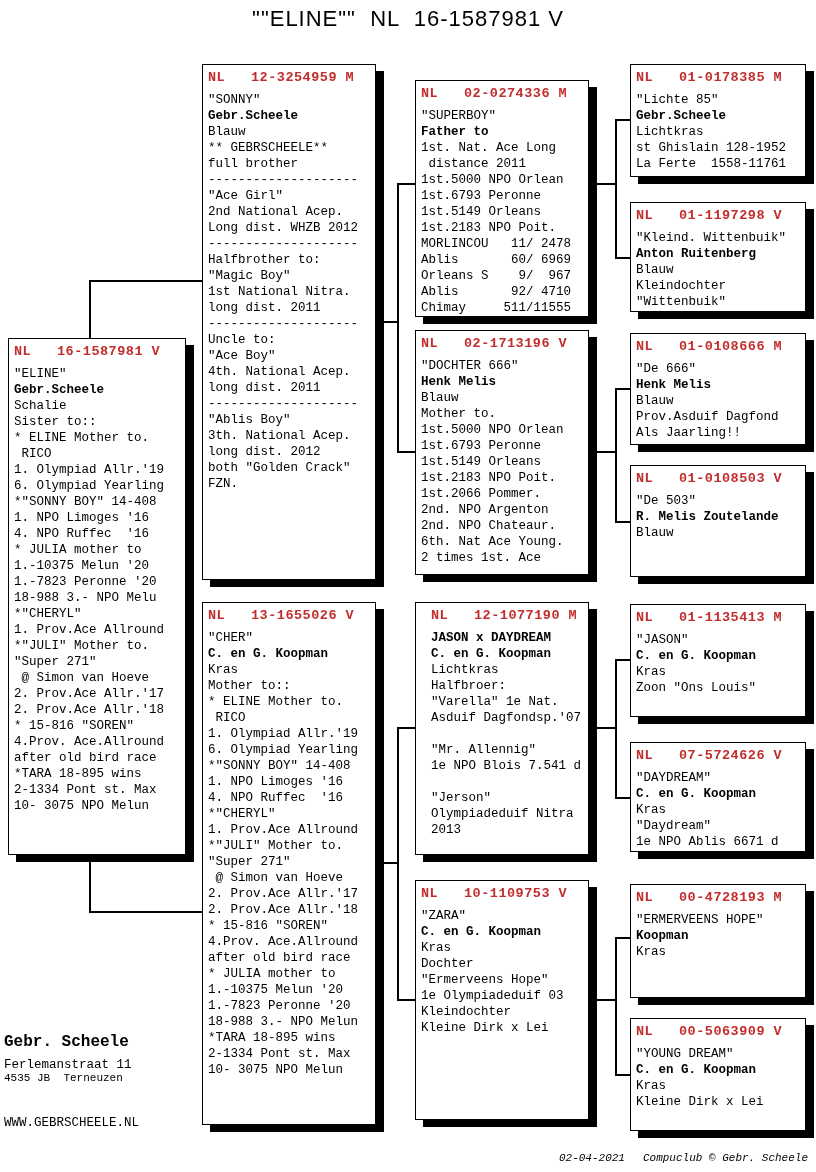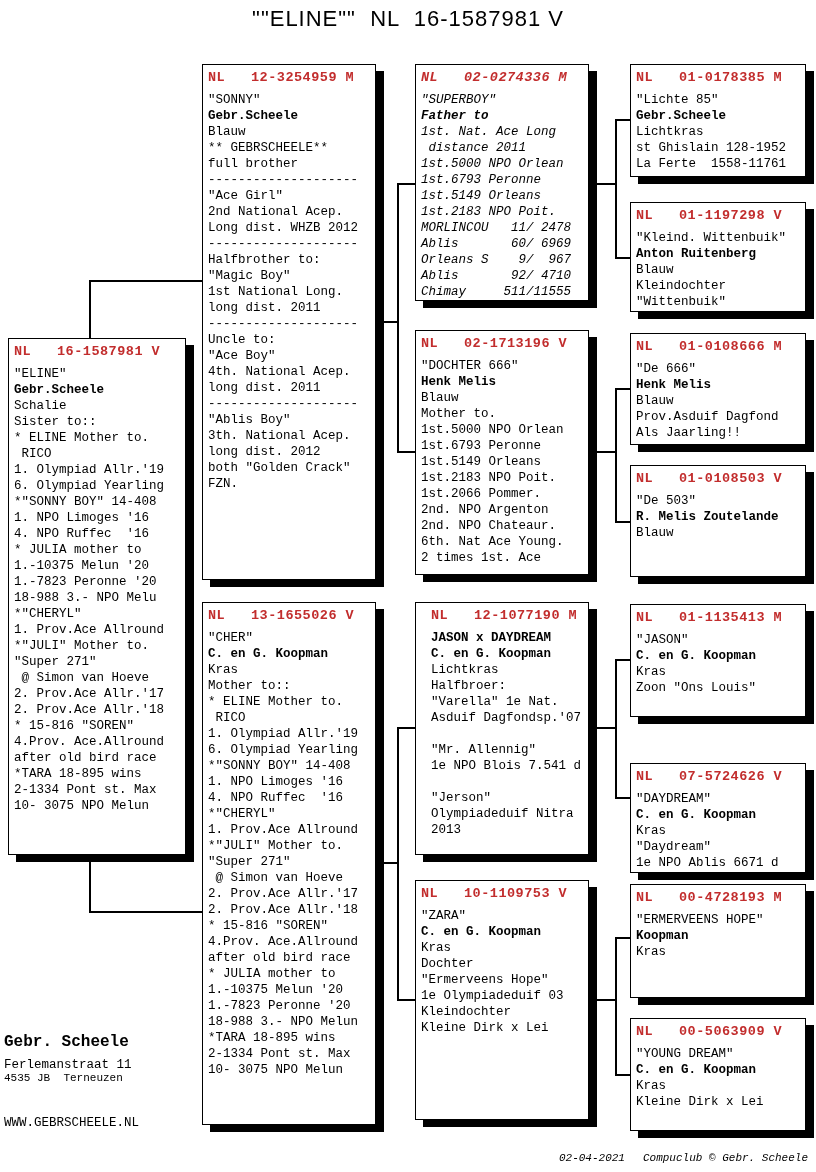--- a/index.html
+++ b/index.html
@@ -23,30 +23,30 @@
   }
   .bline { white-space:pre; font-size:12.5px; line-height:16px; color:#000; }
   .bline.bold { font-weight:bold; }
   .hline, .vline { position:absolute; background:#000; }
   .hline { height:2px; } .vline { width:2px; }
 
   
   #box-eline      { left:8px;   top:338px;  width:178px; height:517px; }
   #box-sonny      { left:202px; top:64px;   width:174px; height:516px; }
   #box-cher       { left:202px; top:602px;  width:174px; height:523px; }
-  #box-superboy   { left:415px; top:64px;   width:174px; height:237px;font-style:italic; }
+  #box-superboy   { left:415px; top:80px;   width:174px; height:237px; }
   #box-dochter    { left:415px; top:330px;  width:174px; height:245px; }
   #box-jxd        { left:415px; top:602px;  width:174px; height:253px;padding-left:15px; }
   #box-zara       { left:415px; top:880px;  width:174px; height:240px; }
   #box-lichte     { left:630px; top:64px;   width:176px; height:113px; }
   #box-wittenbuik { left:630px; top:202px;  width:176px; height:110px; }
   #box-de666      { left:630px; top:333px;  width:176px; height:112px; }
   #box-de503      { left:630px; top:465px;  width:176px; height:112px; }
   #box-jason      { left:630px; top:604px;  width:176px; height:113px; }
-  #box-daydream   { left:630px; top:763px;  width:176px; height:110px; }
+  #box-daydream   { left:630px; top:742px;  width:176px; height:110px; }
   #box-ermerveens { left:630px; top:884px;  width:176px; height:114px; }
   #box-youngdream { left:630px; top:1018px; width:176px; height:113px; }
 
   .breeder-name { position:absolute; left:4px; top:1033px; font-size:16px; font-weight:bold; white-space:pre; }
   .breeder-line1 { position:absolute; left:4px; top:1058px; font-size:12.5px; white-space:pre; }
   .breeder-line2 { position:absolute; left:4px; top:1072px; font-size:11px; white-space:pre; }
   .breeder-site { position:absolute; left:4px; top:1116px; font-size:12.5px; white-space:pre; }
   .footer { position:absolute; right:8px; top:1140px; font-size:11px; font-style:italic; white-space:pre; }
   .footer span { margin-left:18px; }
 </style>
@@ -99,21 +99,21 @@
         <div class="bline">Blauw</div>
         <div class="bline">** GEBRSCHEELE**</div>
         <div class="bline">full brother</div>
         <div class="bline">--------------------</div>
         <div class="bline">"Ace Girl"</div>
         <div class="bline">2nd National Acep.</div>
         <div class="bline">Long dist. WHZB 2012</div>
         <div class="bline">--------------------</div>
         <div class="bline">Halfbrother to:</div>
         <div class="bline">"Magic Boy"</div>
-        <div class="bline">1st National Long.</div>
+        <div class="bline">1st National Nitra.</div>
         <div class="bline">long dist. 2011</div>
         <div class="bline">--------------------</div>
         <div class="bline">Uncle to:</div>
         <div class="bline">"Ace Boy"</div>
         <div class="bline">4th. National Acep.</div>
         <div class="bline">long dist. 2011</div>
         <div class="bline">--------------------</div>
         <div class="bline">"Ablis Boy"</div>
         <div class="bline">3th. National Acep.</div>
         <div class="bline">long dist. 2012</div>

